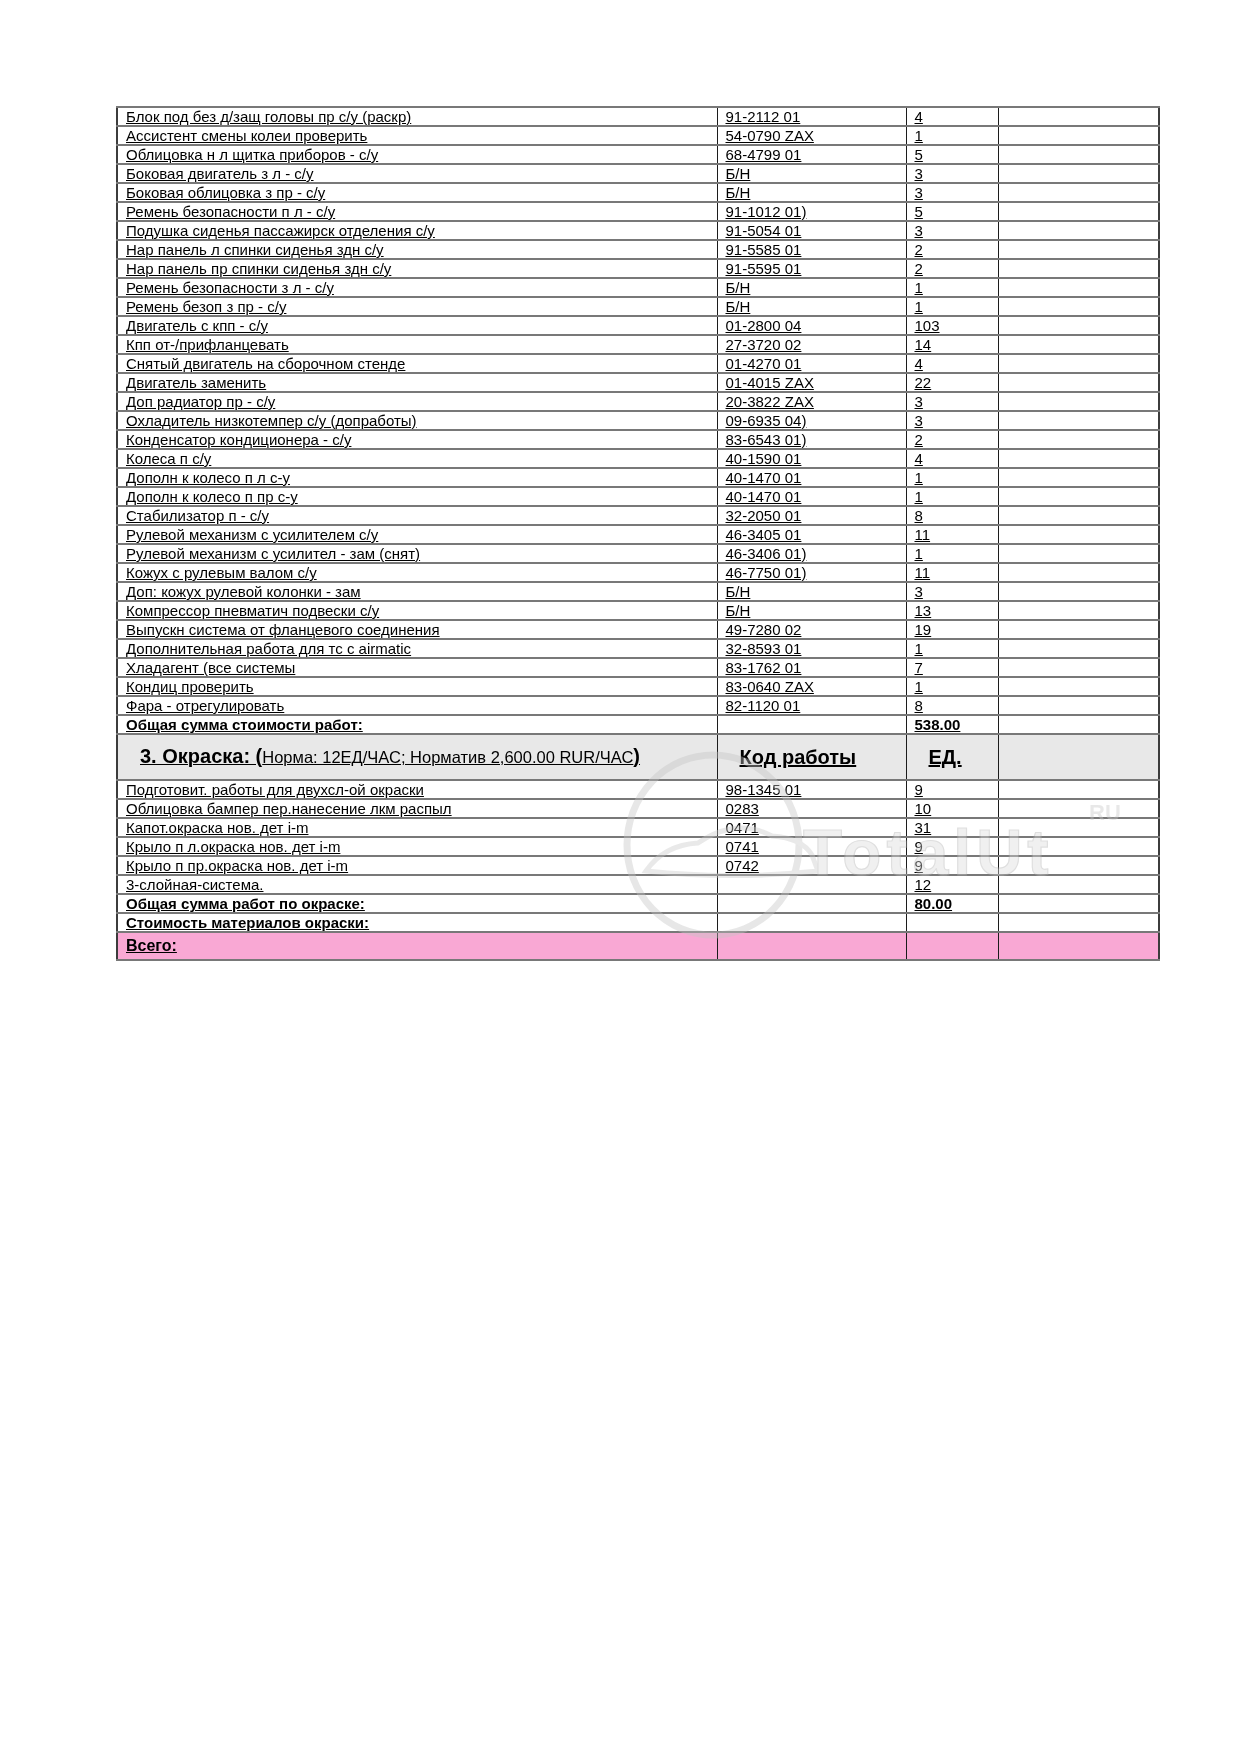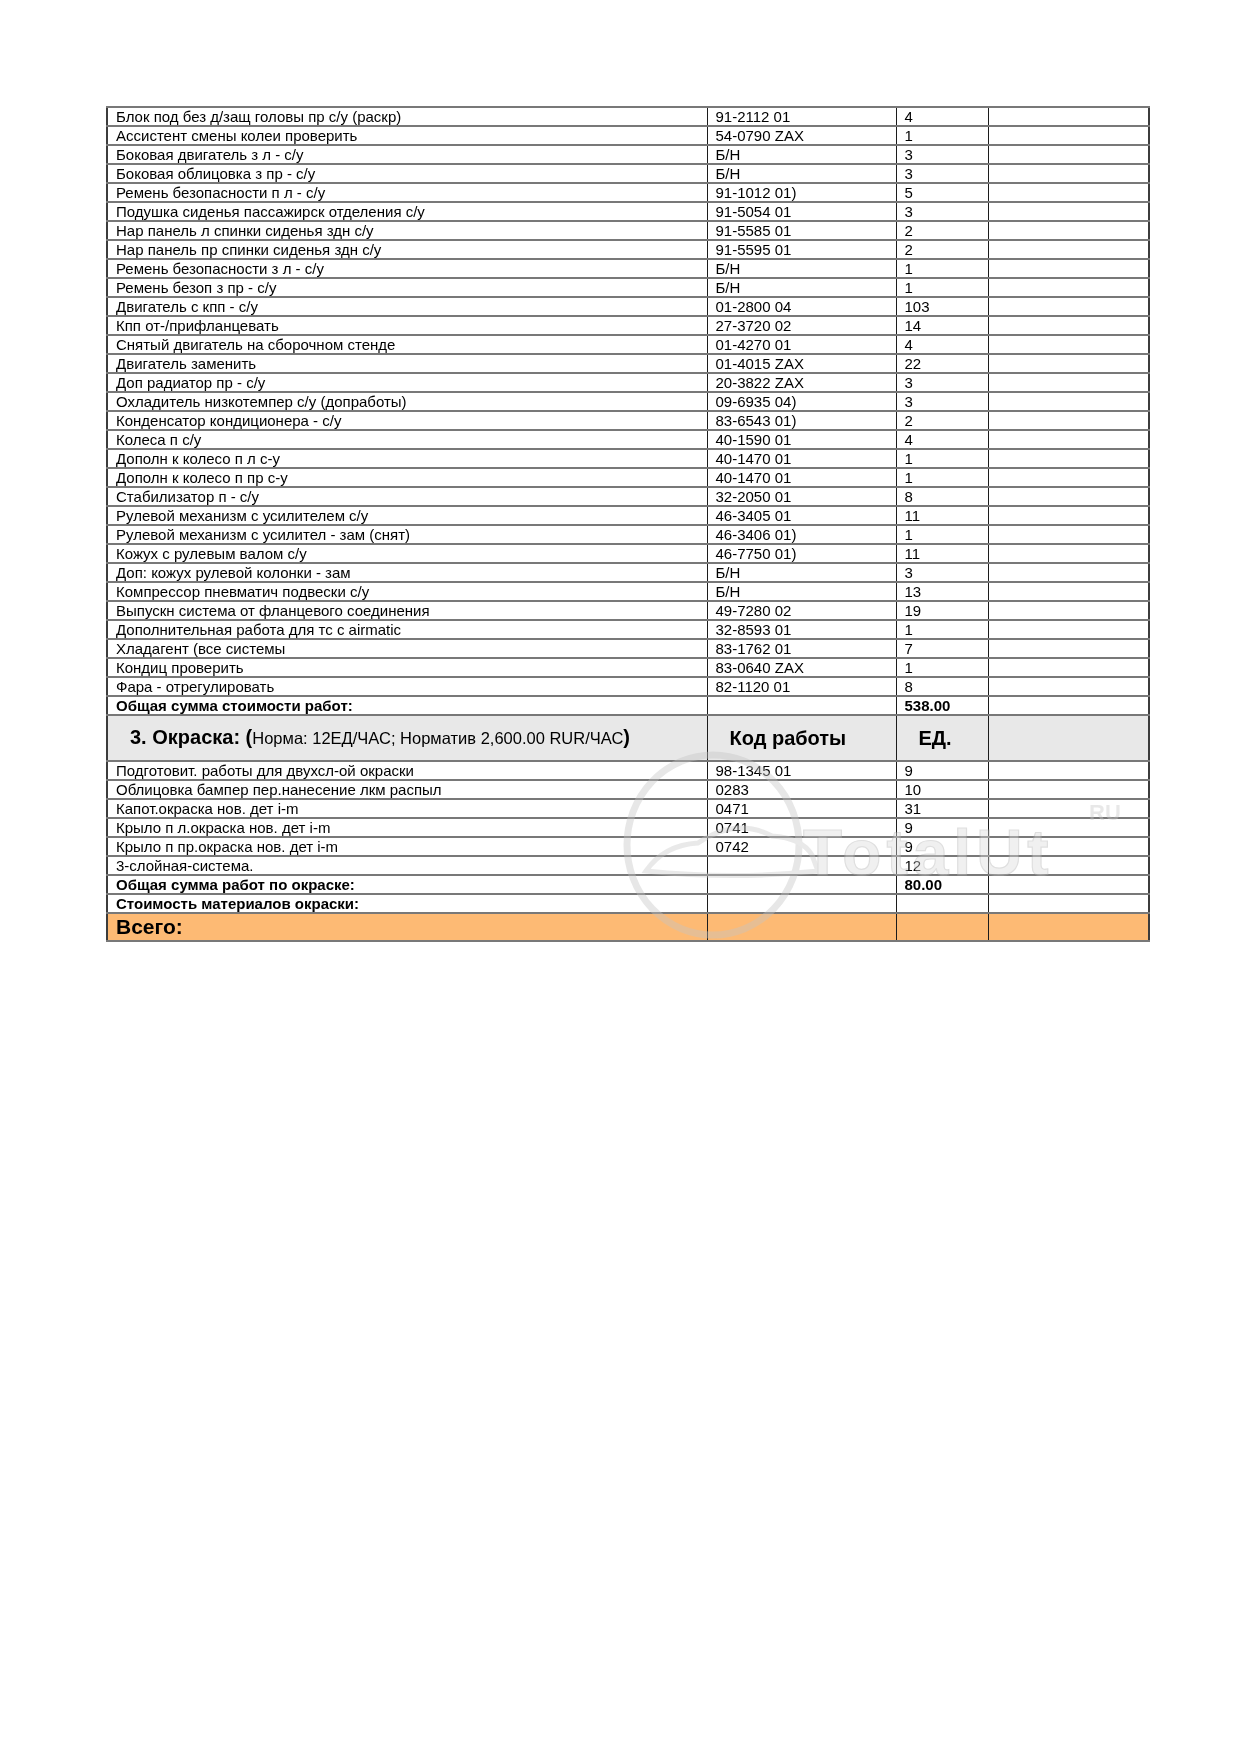--- a/index.html
+++ b/index.html
@@ -7,26 +7,27 @@
     position: relative;
     width: 1240px;
     height: 1755px;
     background: #ffffff;
     overflow: hidden;
     font-family: "Liberation Sans", "DejaVu Sans", sans-serif;
     color: #000;
   }
   table.estimate {
     position: absolute;
-    left: 106px;
+    left: 116px;
     top: 106px;
     width: 1042px;
     border-collapse: collapse;
     table-layout: fixed;
     border: 2px solid #3c3c3c;
+    text-decoration: underline;
   }
   table.estimate td {
     border-left: 1px solid #1c1c1c;
     border-right: 1px solid #1c1c1c;
     border-top: 2px solid #787878;
     border-bottom: 2px solid #787878;
     padding: 0 4px 0 8px;
     font-size: 15px;
     line-height: 17px;
     height: 17px;
@@ -41,22 +42,22 @@
     height: 44px;
     white-space: normal;
     vertical-align: middle;
     padding-left: 22px;
   }
   tr.row-section_header .sh-bold   { font-size: 20px; font-weight: bold; }
   tr.row-section_header .sh-normal { font-size: 16.5px; font-weight: normal; }
   tr.row-section_header td.c-code,
   tr.row-section_header td.c-units { font-size: 20px; font-weight: bold; white-space: nowrap; }
   tr.row-grand_total td {
-    background: #fdba74;
-    font-size: 21px;
+    background: #f9a8d4;
+    font-size: 16px;
     font-weight: bold;
     height: 26px;
     line-height: 26px;
   }
   .watermark {
     position: absolute;
     left: 441px;
     top: 745px;
     width: 720px;
     height: 200px;
@@ -108,20 +109,26 @@
           <td class="c-units">4</td>
           <td class="c-extra"></td>
         </tr>
         <tr class="row-normal">
           <td class="c-desc">Ассистент смены колеи проверить</td>
           <td class="c-code">54-0790 ZAX</td>
           <td class="c-units">1</td>
           <td class="c-extra"></td>
         </tr>
         <tr class="row-normal">
+          <td class="c-desc">Облицовка н л щитка приборов - с/у</td>
+          <td class="c-code">68-4799 01</td>
+          <td class="c-units">5</td>
+          <td class="c-extra"></td>
+        </tr>
+        <tr class="row-normal">
           <td class="c-desc">Боковая двигатель з л - с/у</td>
           <td class="c-code">Б/Н</td>
           <td class="c-units">3</td>
           <td class="c-extra"></td>
         </tr>
         <tr class="row-normal">
           <td class="c-desc">Боковая облицовка з пр - с/у</td>
           <td class="c-code">Б/Н</td>
           <td class="c-units">3</td>
           <td class="c-extra"></td>

